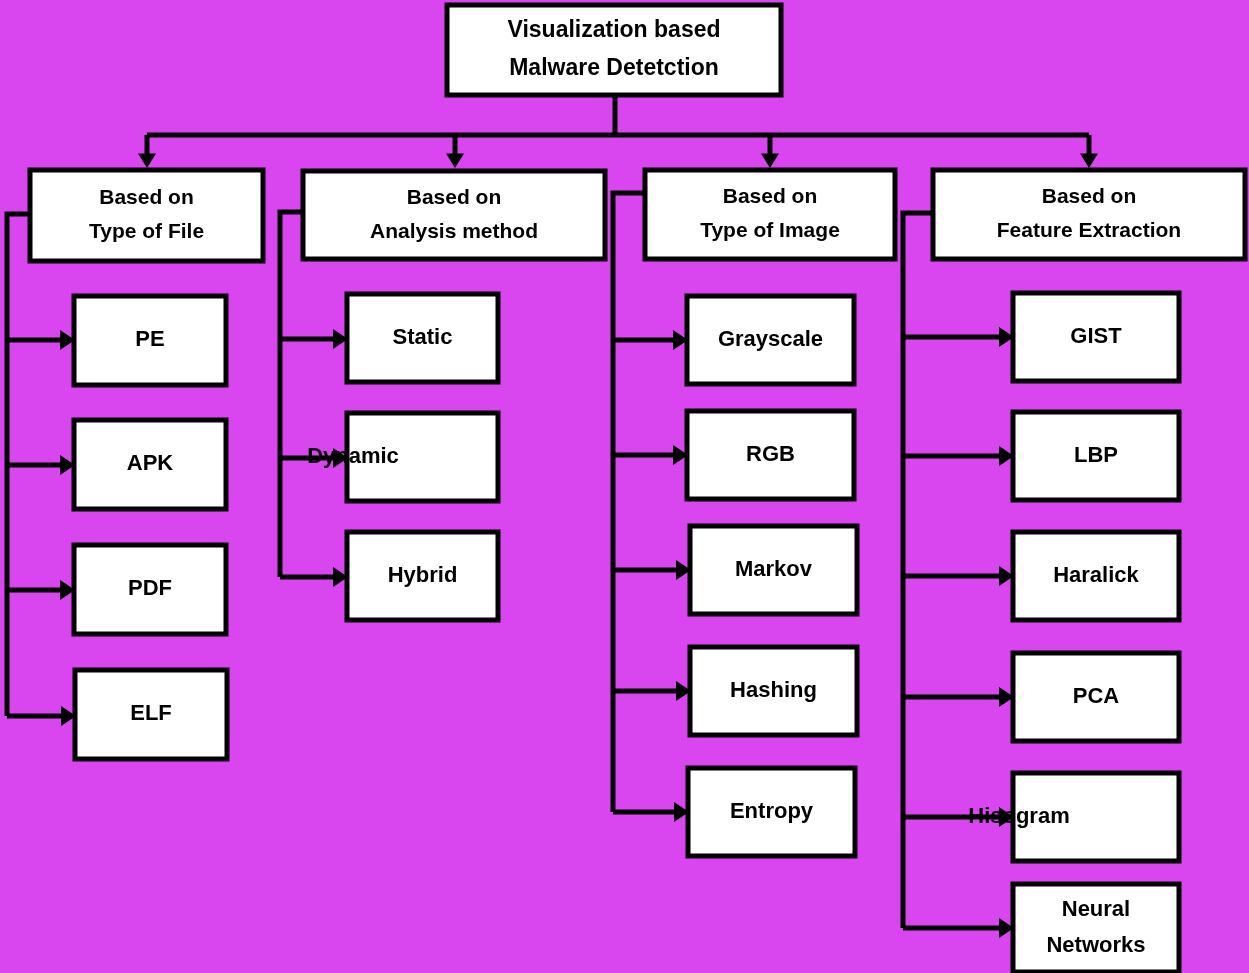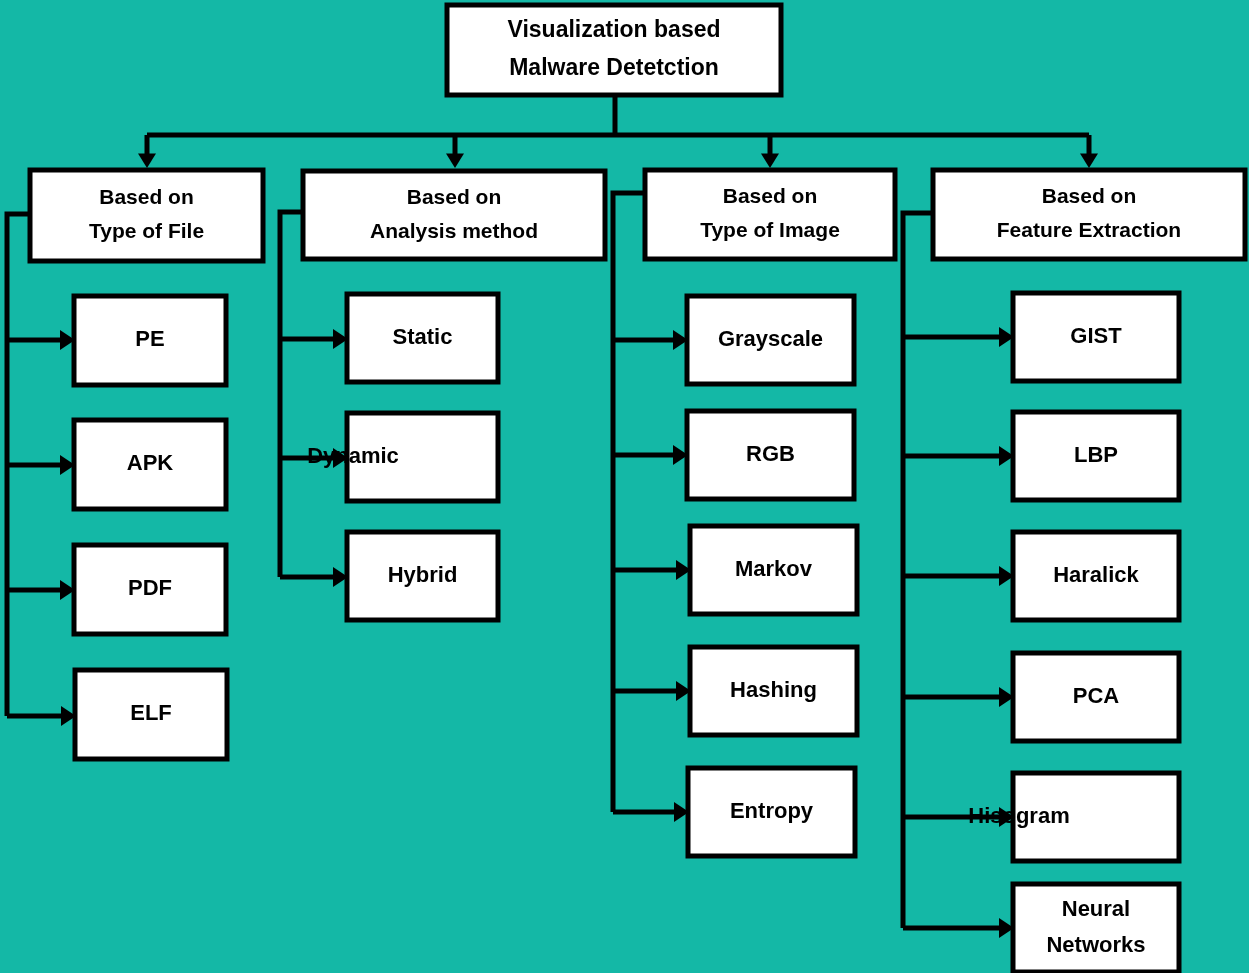--- a/index.html
+++ b/index.html
@@ -1,18 +1,18 @@
 <!DOCTYPE html>
 <html><head>
 <meta charset="utf-8">
 <style>
   html,body{margin:0;padding:0;background:#ffffff;}
   body{width:1249px;height:973px;overflow:hidden;
        font-family:"Liberation Sans","DejaVu Sans",sans-serif;}
-  #diagram-root{position:relative;width:1249px;height:973px;background:#14b8a6;}
+  #diagram-root{position:relative;width:1249px;height:973px;background:#d946ef;}
   svg#taxonomy-svg{position:absolute;left:0;top:0;width:1249px;height:973px;display:block;}
   .node-box{fill:#ffffff;stroke:#000000;}
   .connector{stroke:#000000;fill:none;stroke-linecap:butt;stroke-linejoin:miter;}
   .arrow-head{fill:#000000;stroke:none;}
   .node-label{font-family:"Liberation Sans","DejaVu Sans",sans-serif;
               font-weight:bold;fill:#000000;text-anchor:middle;
               dominant-baseline:middle;white-space:pre;}
 </style>
 </head>
 <body>

